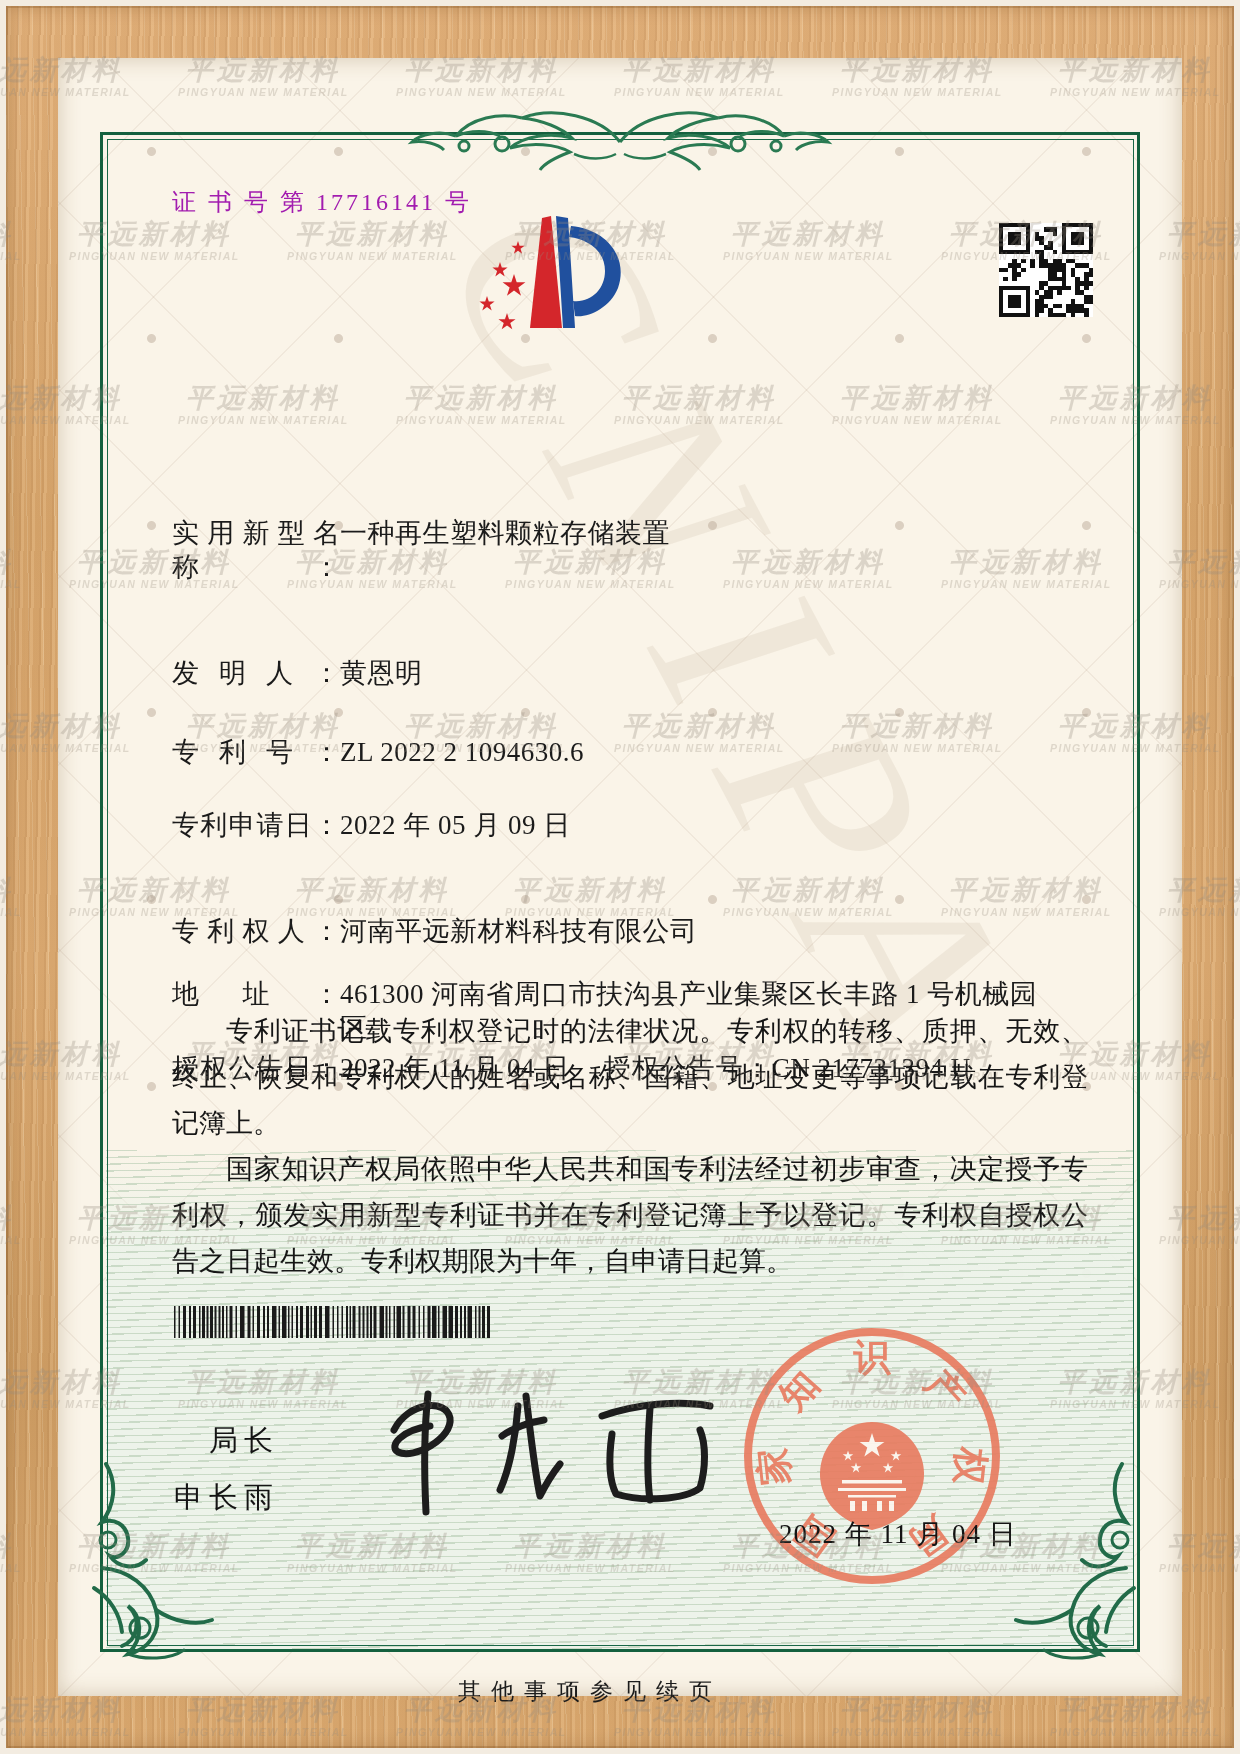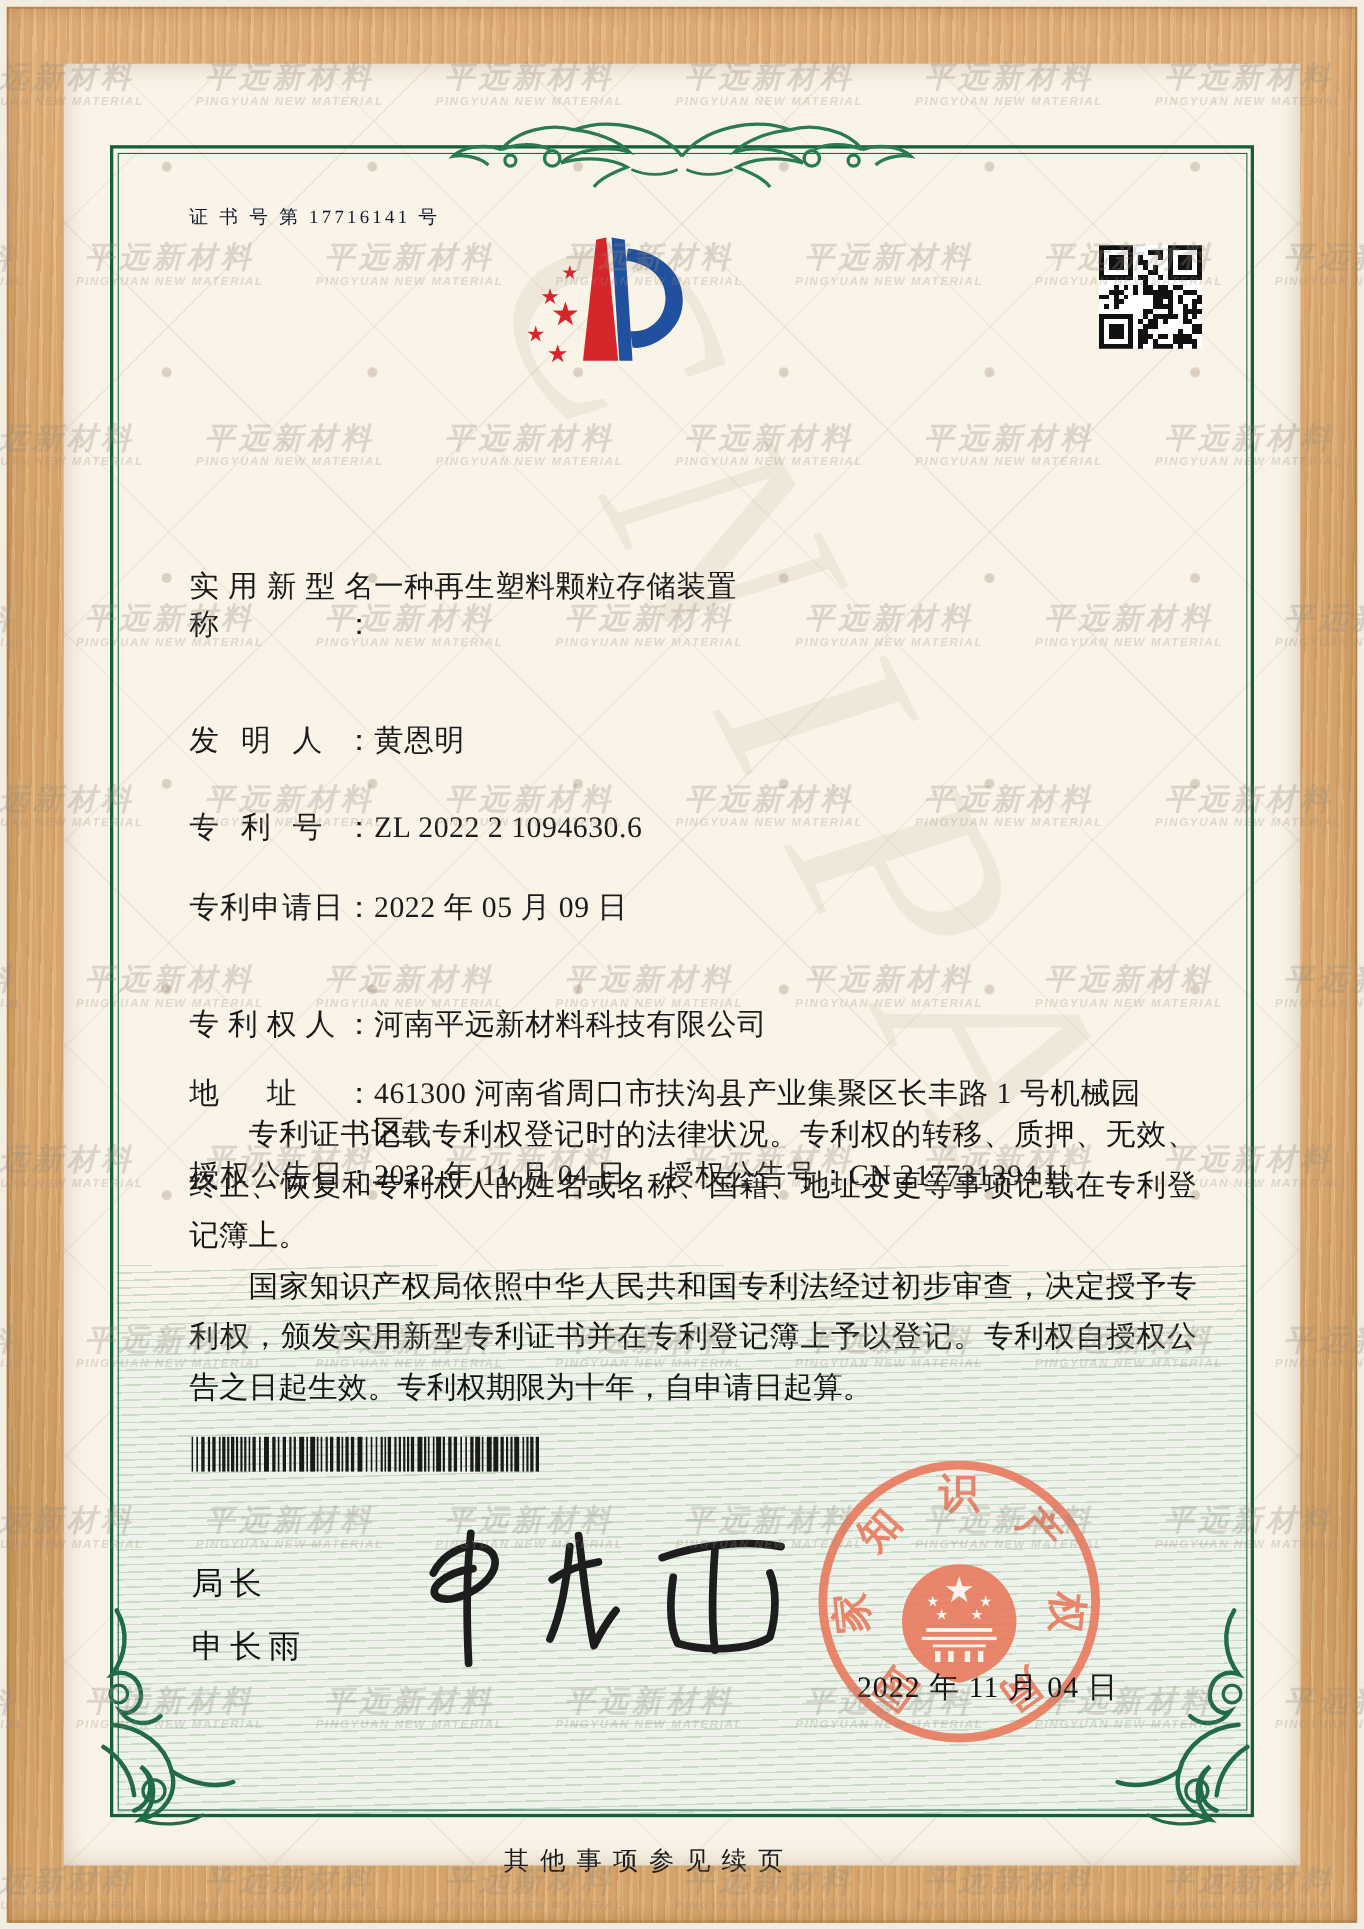--- a/index.html
+++ b/index.html
@@ -23,38 +23,38 @@
   .waveband{position:absolute;left:106px;top:1150px;width:1028px;height:500px;pointer-events:none;
       background:
        repeating-linear-gradient(178.5deg, rgba(173,198,170,.55) 0 1.3px, rgba(236,243,233,0) 1.3px 6.8px),
        linear-gradient(180deg, rgba(236,243,234,0) 0, rgba(236,243,234,.9) 90px, #edf3ea 160px);}
   
   .gborder{position:absolute;left:100px;top:132px;width:1040px;height:1520px;box-sizing:border-box;
       border:3.5px solid #14603e;}
   .gborder::after{content:"";position:absolute;inset:3.5px;border:1.6px solid #1a6847;}
   .orn{position:absolute;pointer-events:none;}
   
-  .certno{position:absolute;left:172px;top:186px;font-size:17px;letter-spacing:3px;color:#0f172a;}
+  .certno{position:absolute;left:172px;top:186px;font-size:24px;letter-spacing:3px;color:#a21caf;}
   .title{position:absolute;left:0;top:368px;width:1140px;text-align:center;font-size:55px;font-weight:bold;
          letter-spacing:7px;color:#0d0d0d;}
   .fields{position:absolute;left:172px;top:516px;width:916px;font-size:27px;line-height:34px;color:#1b1b1b;}
   .frow{margin:0;}
   .frow+.frow{margin-top:72px;}
   .frow.r3{margin-top:45px;} .frow.r4{margin-top:39px;} .frow.r5{}
   .frow.r6{margin-top:29px;} .frow.r7{margin-top:6px;}
   .flabel{display:inline-block;width:168px;text-align:justify;text-align-last:justify;vertical-align:top;}
   .fvalue{display:inline-block;vertical-align:top;letter-spacing:.5px;}
   .fvalue.addr{width:700px;}
   .pair2{margin-left:34px;}
   .pair2 .flabel{width:auto;text-align-last:auto;letter-spacing:1px;}
   .paras{position:absolute;left:172px;top:1008px;width:916px;font-size:27px;line-height:46px;
          text-align:justify;color:#161616;}
   .paras p{margin:0;text-indent:2em;}
   
-  .issuer{position:absolute;left:174px;top:1412px;font-size:29px;line-height:57px;letter-spacing:6px;color:#141414;}
+  .issuer{position:absolute;left:174px;top:1412px;font-size:29px;line-height:57px;letter-spacing:6px;color:#141414;text-align:right;}
   .sig{position:absolute;left:350px;top:1372px;}
   
   .seal{position:absolute;left:738px;top:1322px;opacity:.9;}
   .sealdate{position:absolute;left:779px;top:1516px;font-size:27px;letter-spacing:1px;color:#131313;}
   .pageno{position:absolute;left:420px;top:1603px;width:345px;text-align:center;font-size:23px;letter-spacing:2px;}
   .note{position:absolute;left:370px;top:1676px;width:440px;text-align:center;font-size:23px;letter-spacing:10px;}
   
   .wmlayer{position:absolute;inset:0;pointer-events:none;z-index:9;}
   .wm{position:absolute;text-align:center;white-space:nowrap;}
   .wm .cn{display:block;font-family:"Liberation Sans","DejaVu Sans",sans-serif;font-weight:bold;font-style:italic;

